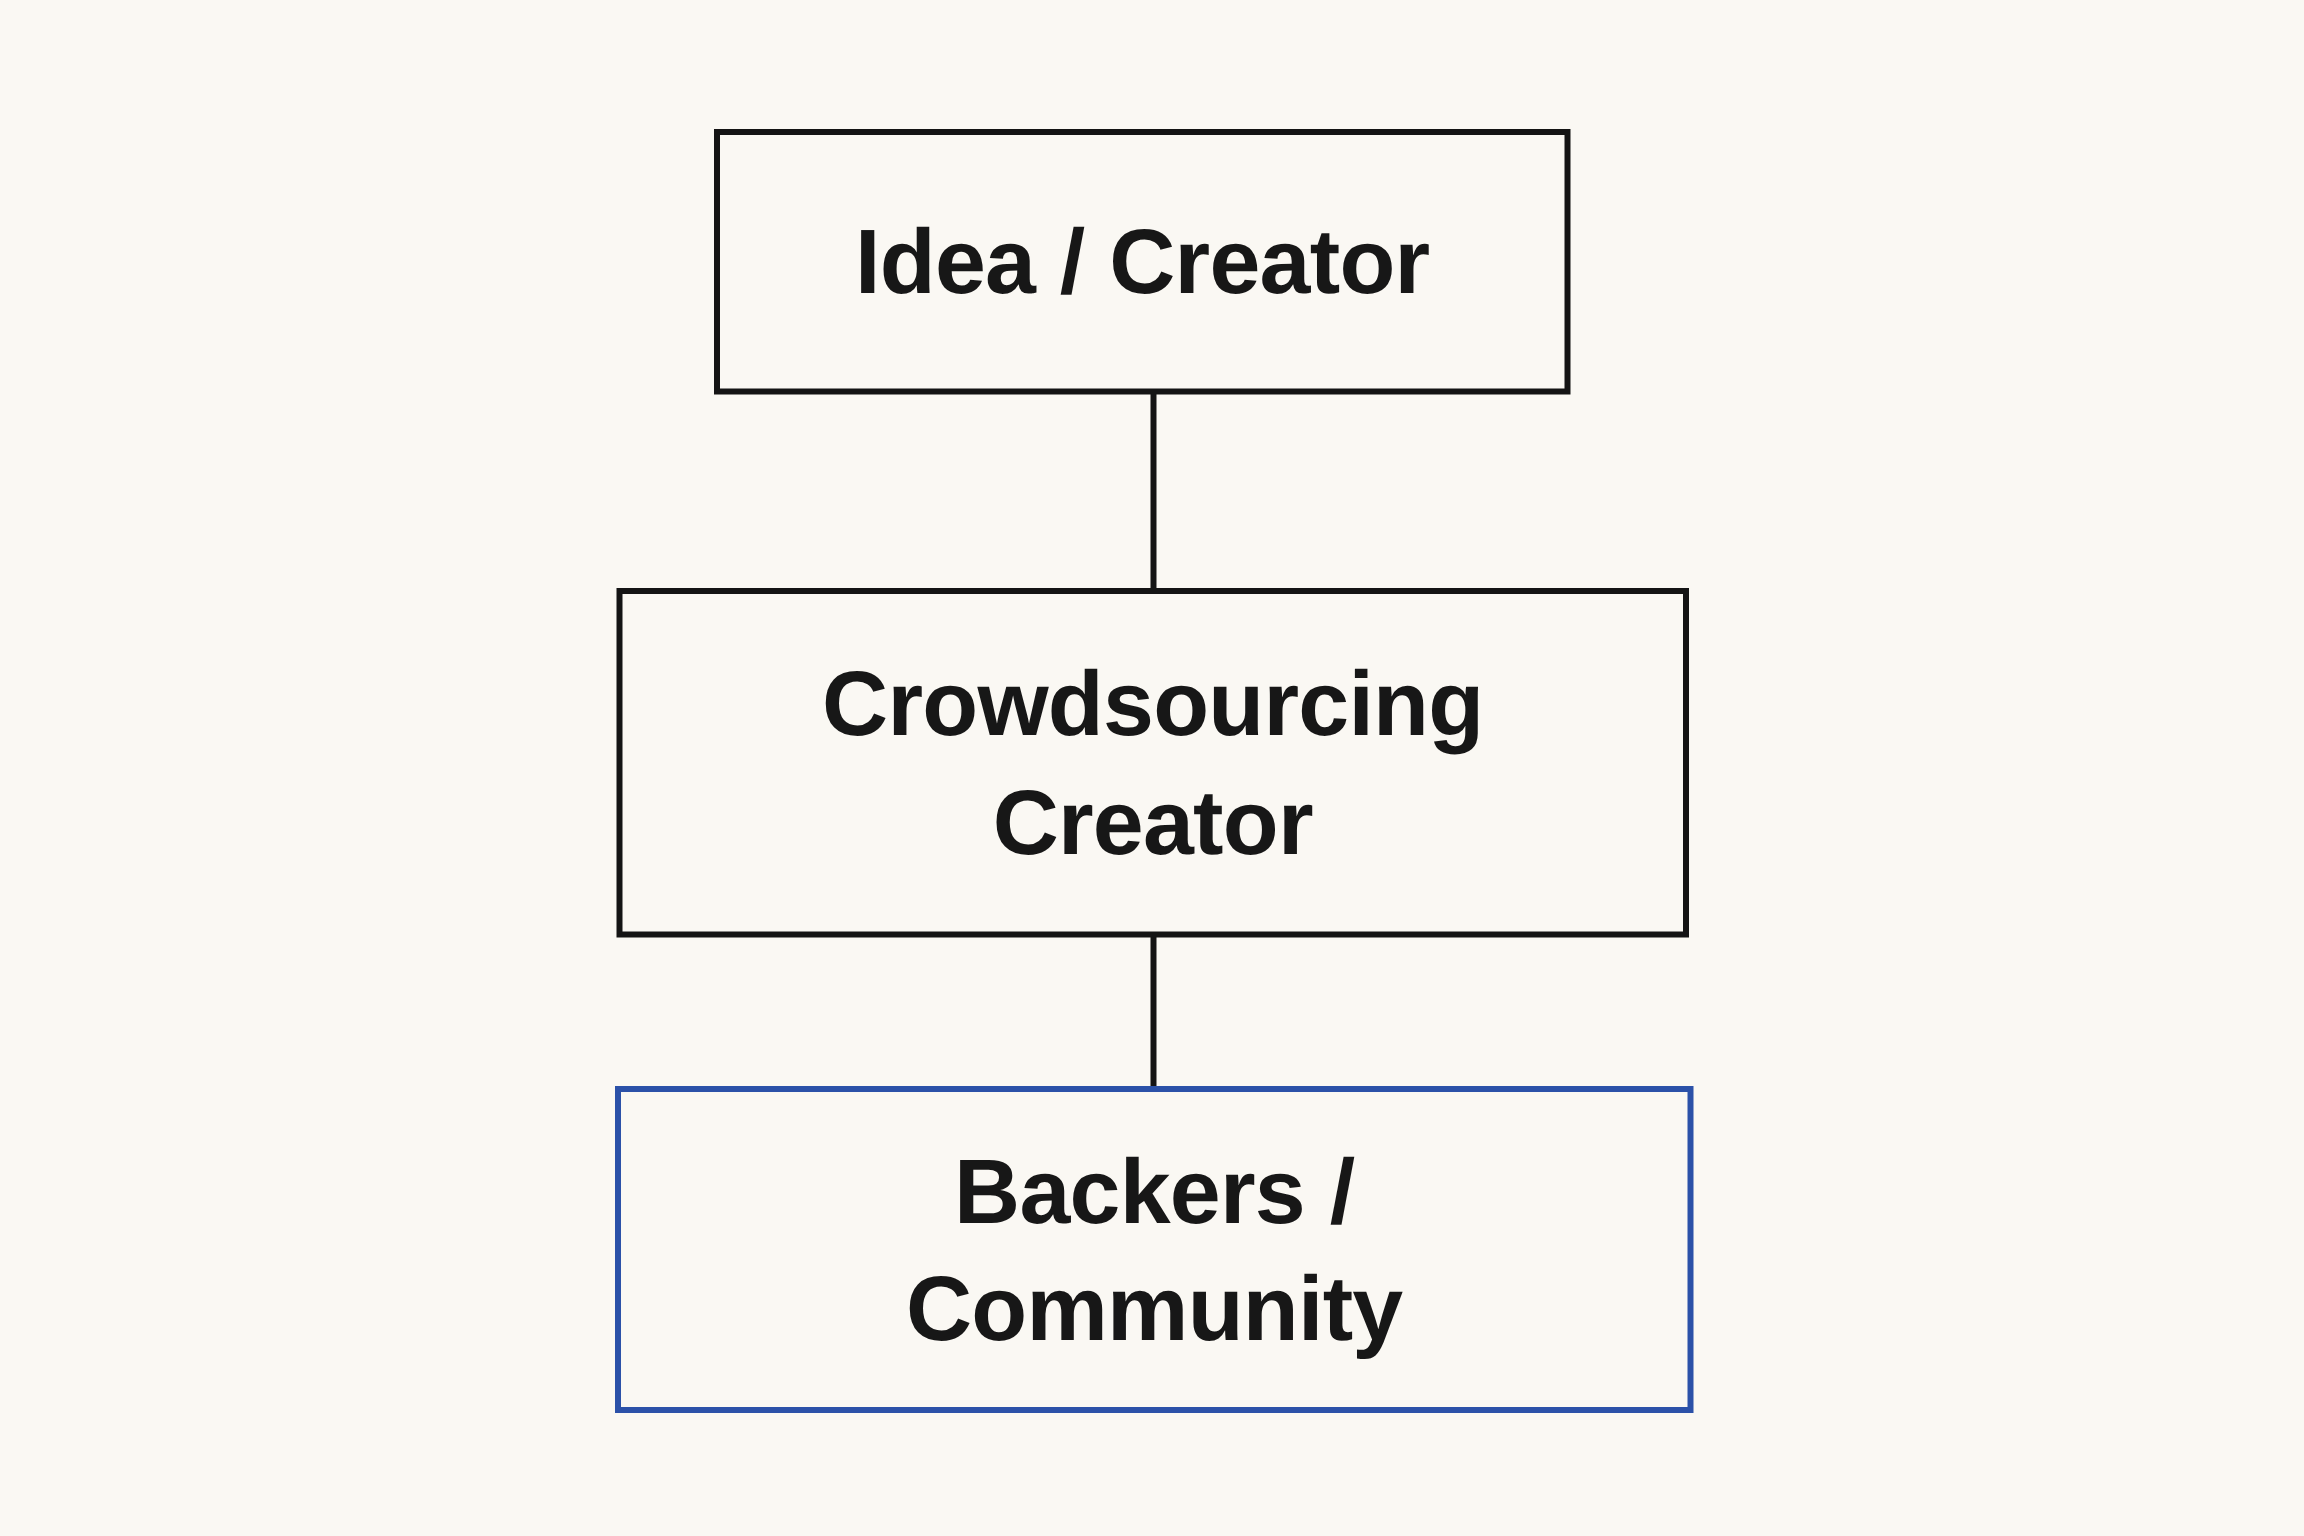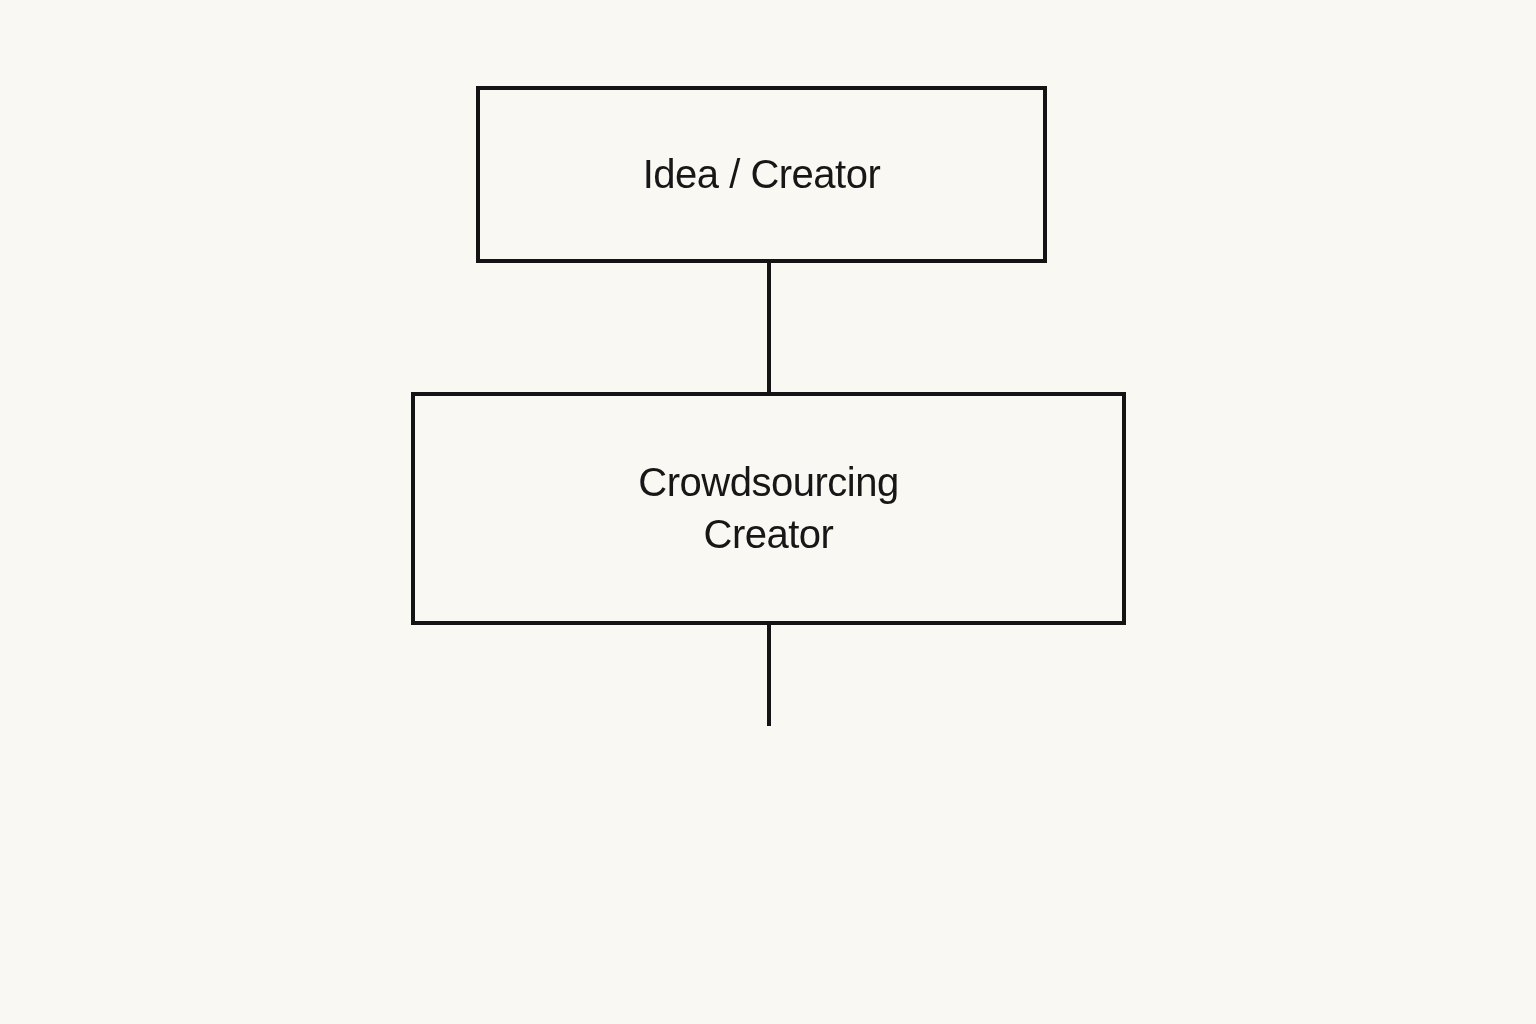--- a/index.html
+++ b/index.html
@@ -23,22 +23,22 @@
     position: absolute;
     box-sizing: border-box;
     display: flex;
     align-items: center;
     justify-content: center;
     text-align: center;
     background: #faf8f3;
   }
   .node-label {
     font-family: "Liberation Sans", sans-serif;
-    font-weight: normal;
-    font-size: 40px;
+    font-weight: bold;
+    font-size: 61px;
     line-height: 1.28;
     letter-spacing: -0.5px;
     color: #171717;
     white-space: pre-line;
     display: block;
     width: 100%;
   }
   
   #node-idea-creator {
     left: 476px;
@@ -90,14 +90,18 @@
 
   <div class="connector" id="connector-idea-to-platform"></div>
 
   <div class="node-box" id="node-crowdsourcing-platform">
     <span class="node-label">Crowdsourcing
 Creator</span>
   </div>
 
   <div class="connector" id="connector-platform-to-backers"></div>
 
+  <div class="node-box" id="node-backers-community">
+    <span class="node-label">Backers /
+Community</span>
+  </div>
 
 </div>
 
 </body></html>

